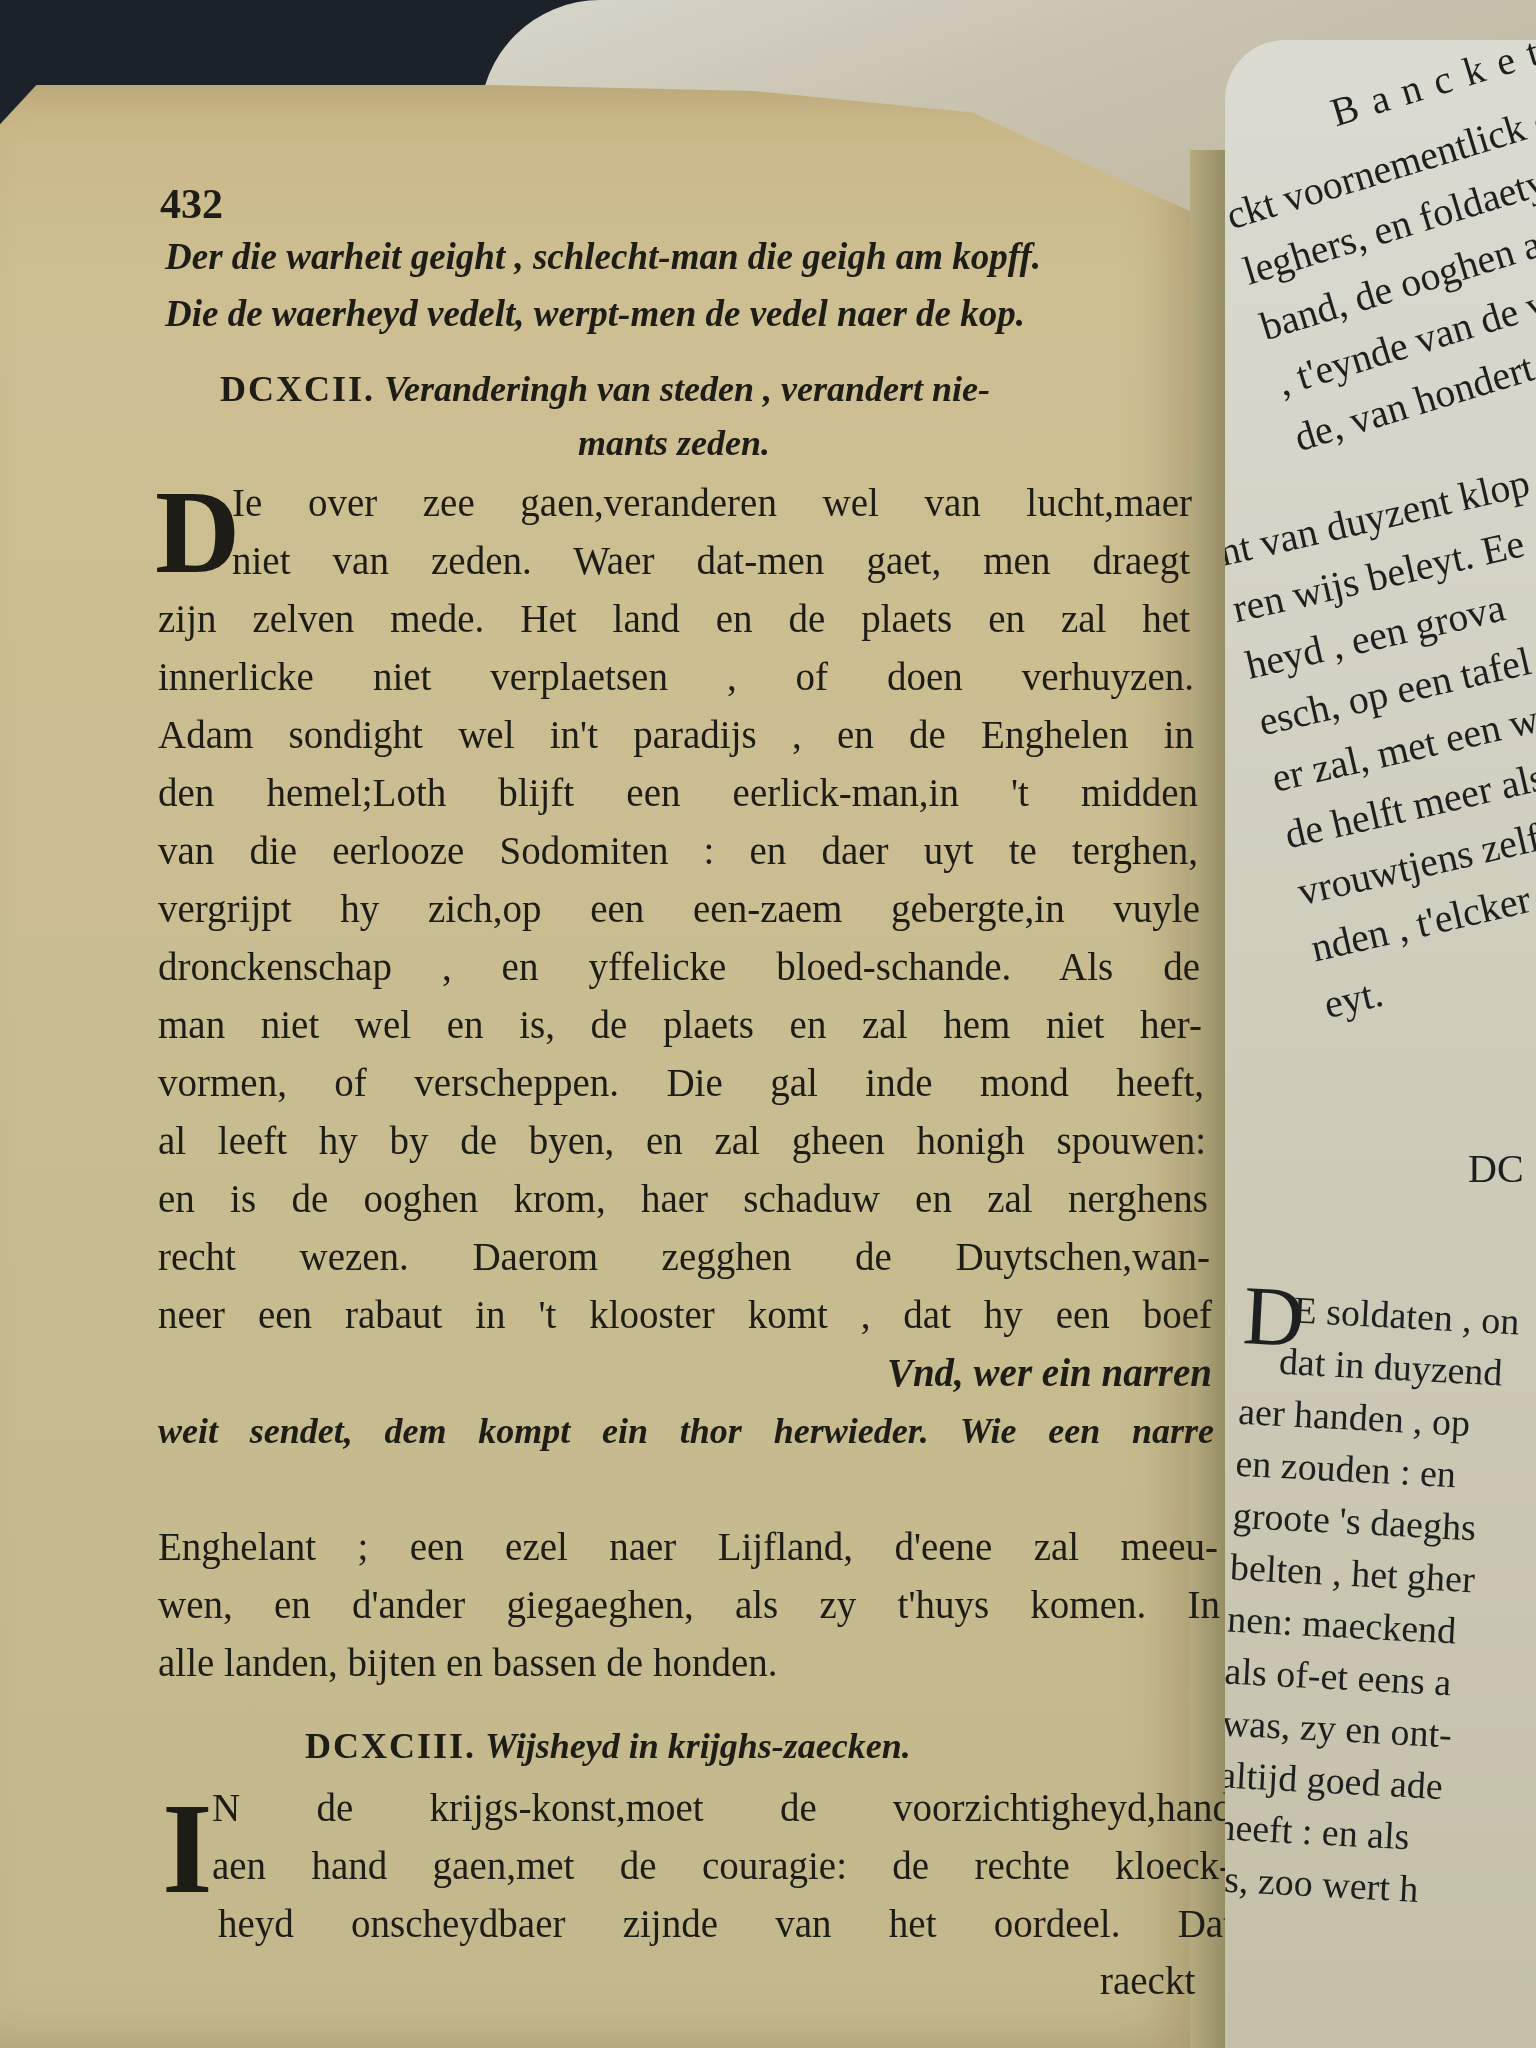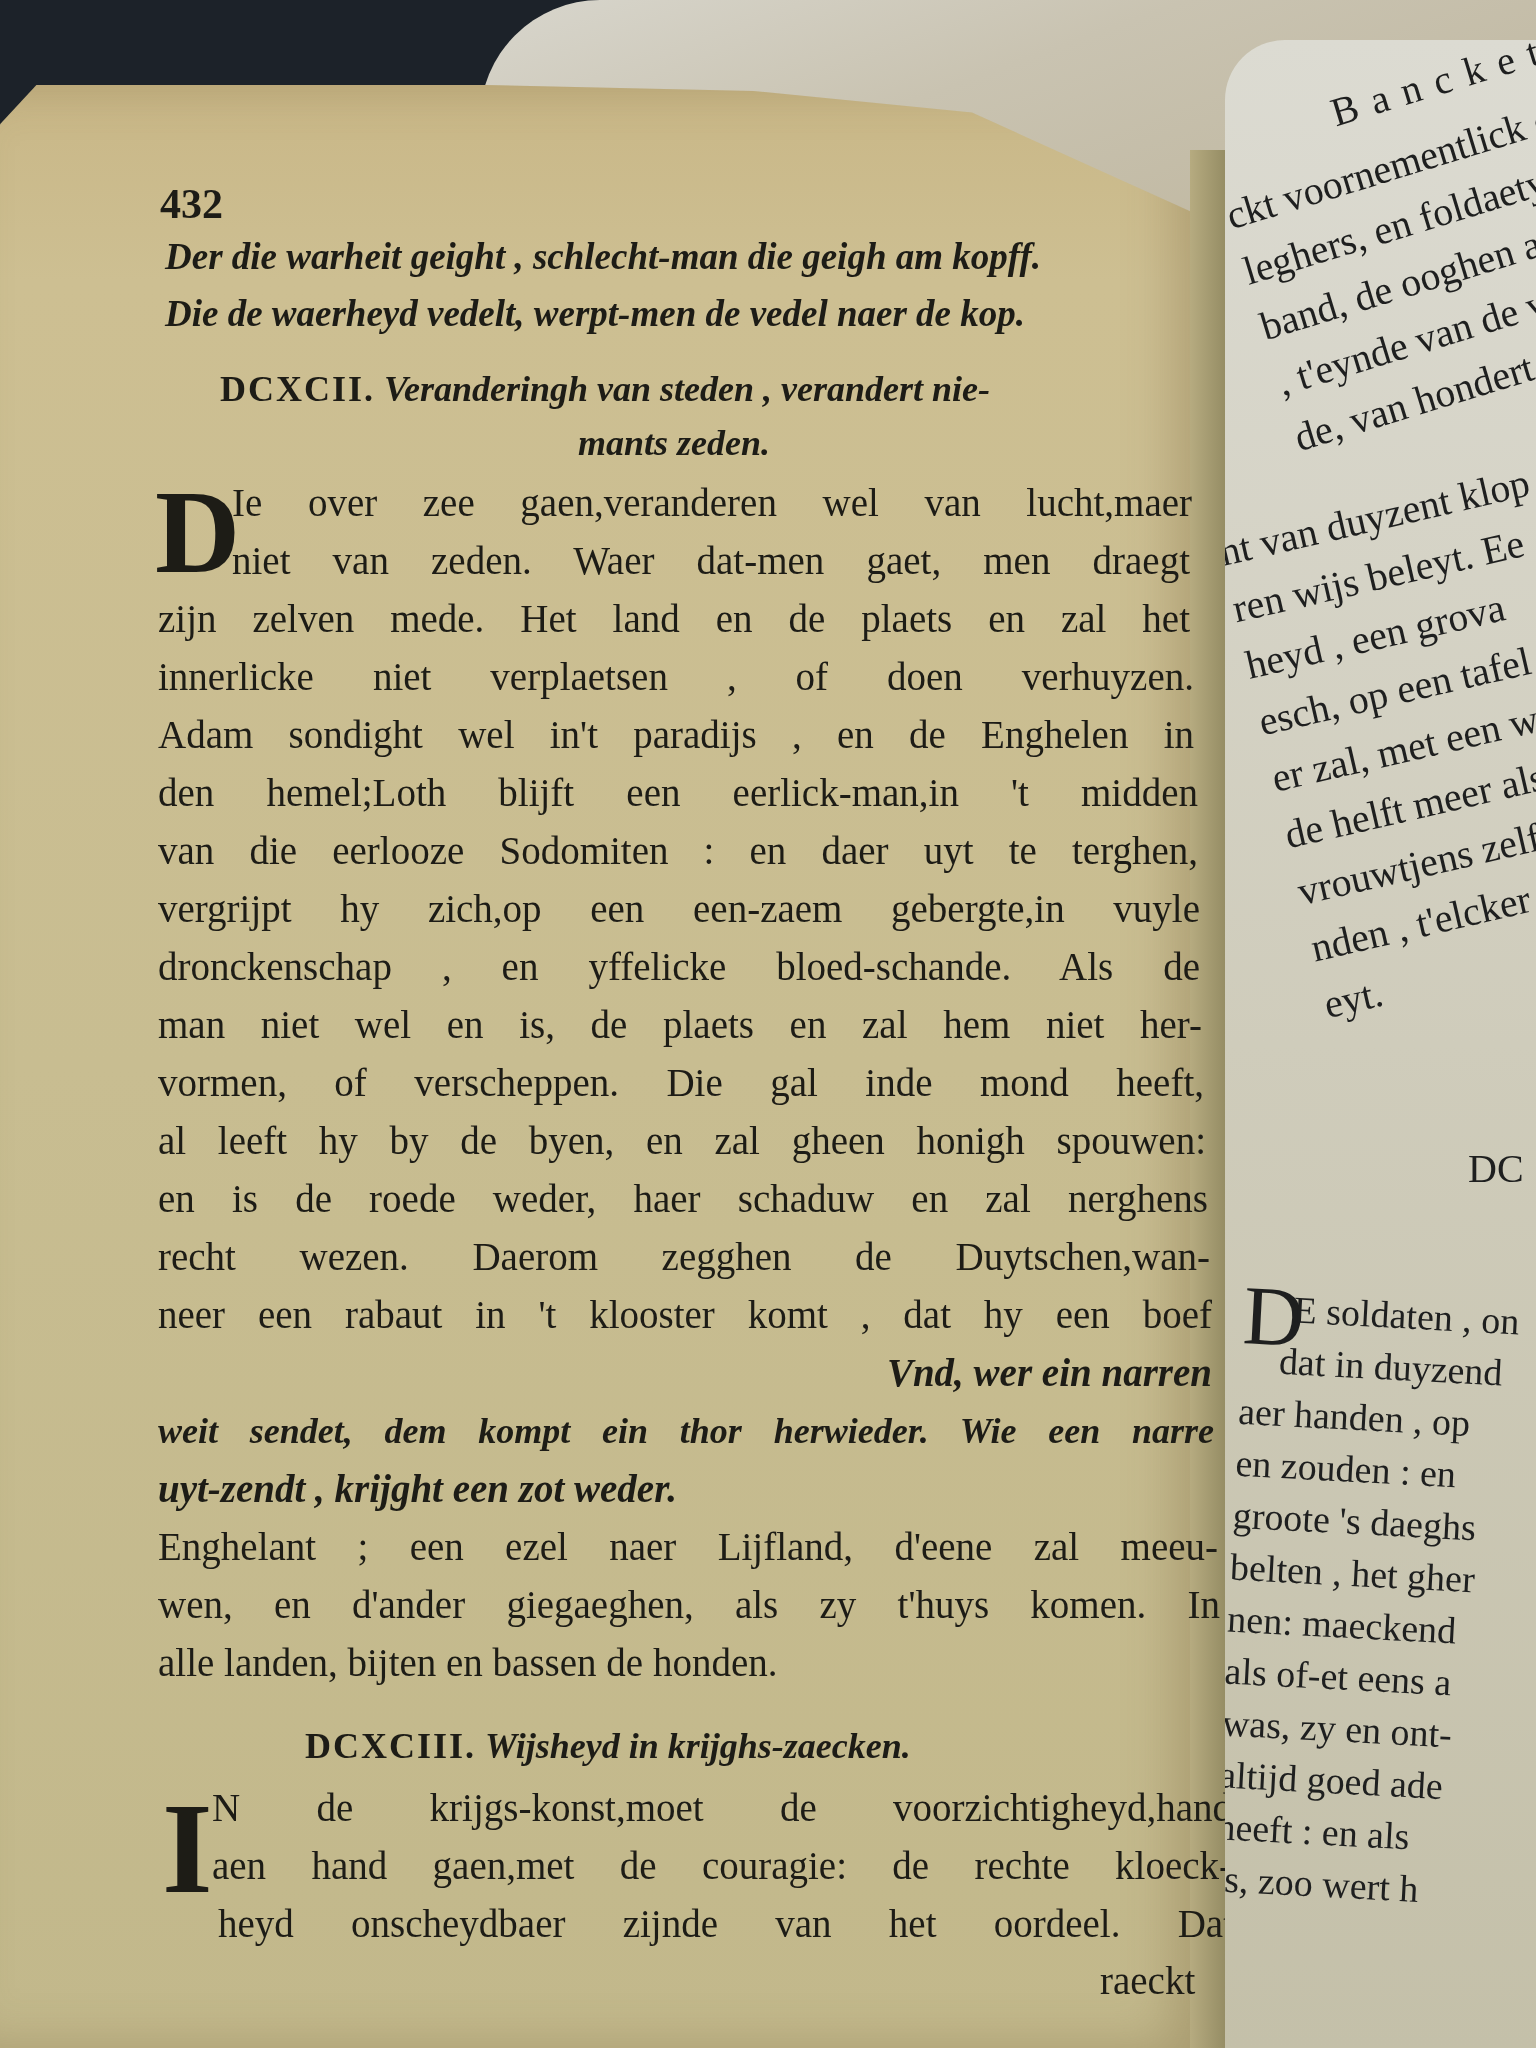--- a/index.html
+++ b/index.html
@@ -94,30 +94,29 @@
   <div class="body-line" style="top:596px; width:1032px;">zijn zelven mede. Het land en de plaets en zal het</div>
   <div class="body-line" style="top:654px; width:1036px;">innerlicke niet verplaetsen , of doen verhuyzen.</div>
   <div class="body-line" style="top:712px; width:1036px;">Adam sondight wel in't paradijs , en de Enghelen in</div>
   <div class="body-line" style="top:770px; width:1040px;">den hemel;Loth blijft een eerlick-man,in 't midden</div>
   <div class="body-line" style="top:828px; width:1040px;">van die eerlooze Sodomiten : en daer uyt te terghen,</div>
   <div class="body-line" style="top:886px; width:1042px;">vergrijpt hy zich,op een een-zaem gebergte,in vuyle</div>
   <div class="body-line" style="top:944px; width:1042px;">dronckenschap , en yffelicke bloed-schande. Als de</div>
   <div class="body-line" style="top:1002px; width:1044px;">man niet wel en is, de plaets en zal hem niet her-</div>
   <div class="body-line" style="top:1060px; width:1046px;">vormen, of verscheppen. Die gal inde mond heeft,</div>
   <div class="body-line" style="top:1118px; width:1048px;">al leeft hy by de byen, en zal gheen honigh spouwen:</div>
-  <div class="body-line" style="top:1176px; width:1050px;">en is de roede weder, haer schaduw en zal nerghens</div>
+  <div class="body-line" style="top:1176px; width:1050px;">en is de ooghen krom, haer schaduw en zal nerghens</div>
   <div class="body-line" style="top:1234px; width:1052px;">recht wezen. Daerom zegghen de Duytschen,wan-</div>
   <div class="body-line" style="top:1292px; width:1054px;">neer een rabaut in 't klooster komt , dat hy een boef</div>
 
   <div class="body-line last" style="top:1350px; width:1054px; text-align-last:auto;">
     <span style="font-style:italic; float:right; font-weight:bold;">Vnd, wer ein narren</span>
   </div>
   <div class="body-line" style="top:1408px; width:1056px; font-style:italic; font-size:36px; font-weight:bold;">weit sendet, dem kompt ein thor herwieder. Wie een narre</div>
   <div class="body-line last" style="top:1466px; width:1058px; text-align-last:auto;">
-    <span style="font-style:italic; font-weight:bold;">uyt-zendt , krijght een zot weder.</span>
   </div>
   <div class="body-line" style="top:1524px; width:1060px;">Enghelant ; een ezel naer Lijfland, d'eene zal meeu-</div>
   <div class="body-line" style="top:1582px; width:1062px;">wen, en d'ander giegaeghen, als zy t'huys komen. In</div>
   <div class="body-line last" style="top:1640px;">alle landen, bijten en bassen de honden.</div>
 
   <div class="heading" style="left:305px; top:1725px;">
     <span class="num">DCXCIII.</span>
     <span class="ttl">Wijsheyd in krijghs-zaecken.</span>
   </div>
 

